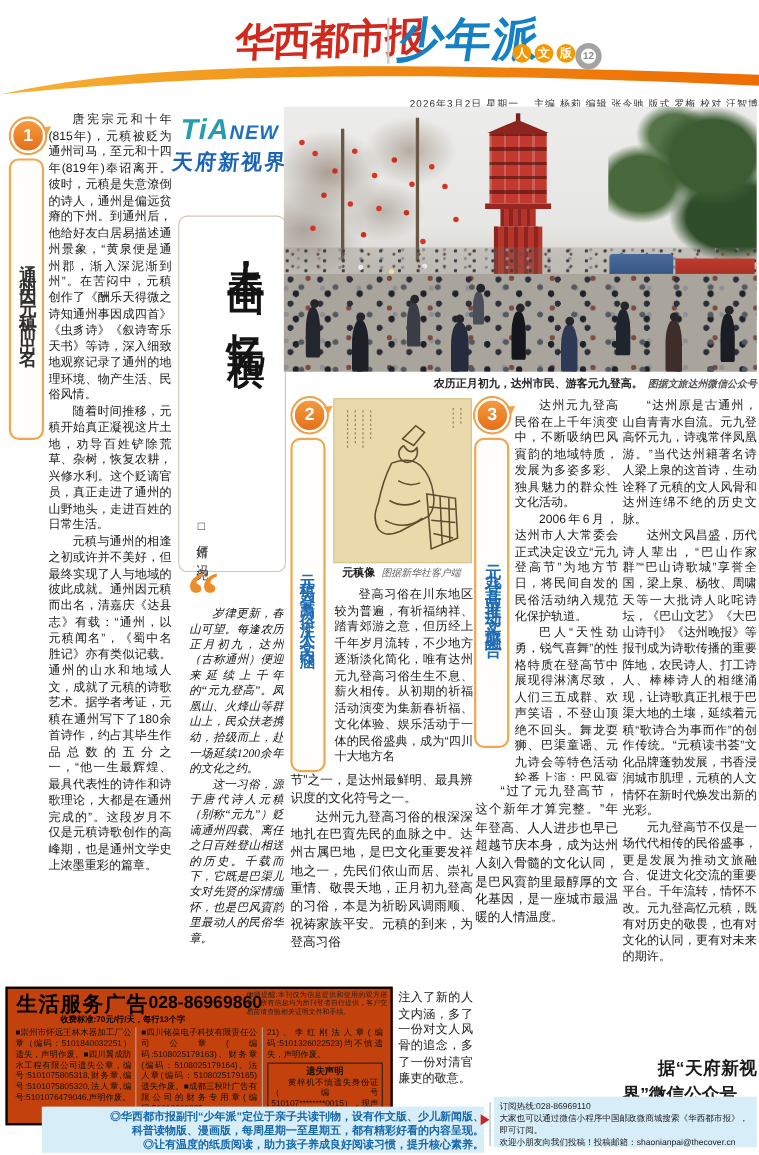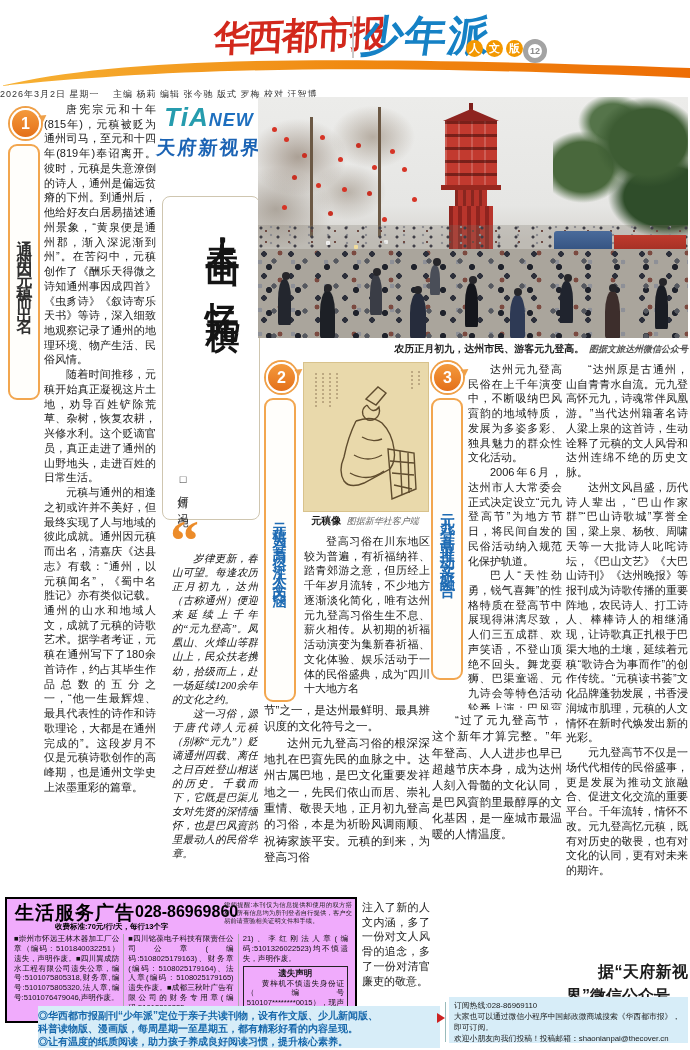--- a/index.html
+++ b/index.html
@@ -12,21 +12,21 @@
     font-size:36px;color:#d2281c;transform:skewX(-5deg) rotate(-2deg);letter-spacing:-2px;white-space:nowrap;}
   .mast-divider{left:352px;top:16px;width:2px;height:42px;background:#c9c9c9;}
   .supp-name{left:362px;top:8px;font-size:42px;font-weight:900;color:#1581c5;
     transform:skewX(-8deg);letter-spacing:1px;white-space:nowrap;}
   .badges{left:466px;top:40px;display:flex;gap:3px;}
   .badge{width:17px;height:17px;border-radius:50%;background:#f39800;color:#fff;
     font-size:11px;font-weight:bold;display:flex;align-items:center;justify-content:center;}
   .pagenum{left:523px;top:39px;width:14px;height:14px;border-radius:50%;border:5px solid #a3a3a3;
     color:#8a8a8a;font-size:9px;font-weight:bold;display:flex;align-items:center;justify-content:center;}
   .swoosh{left:0;top:52px;}
-  .dateline{left:0;right:0;top:88px;text-align:left;font-size:9px;color:#333;letter-spacing:1px;}
+  .dateline{left:0;right:0;top:88px;text-align:right;font-size:9px;color:#333;letter-spacing:1px;}
   .dateline .staff{margin-left:10px;}
 
   
   .circle-num{width:27px;height:27px;border-radius:50%;background:linear-gradient(#f49a3c,#e4701a);
     color:#fff;font-weight:bold;font-size:16px;display:flex;align-items:center;justify-content:center;
     border:2px solid #fff;box-shadow:0 0 0 2px #efa049;}
   .circle-num::after{content:"";position:absolute;right:-8px;top:3px;width:0;height:0;
     border-top:4px solid transparent;border-bottom:4px solid transparent;border-left:7px solid #efa049;
     transform:rotate(-35deg);}
   .tbox{border:2px solid #f2a64f;border-radius:9px;background:#fffefb;
@@ -129,35 +129,35 @@
   .portrait{left:303px;top:362px;width:124px;height:148px;background:#e9d9ab;border:1px solid #d8c28c;overflow:hidden;}
   .portrait-caption{left:293px;top:514px;width:144px;text-align:center;font-size:9px;}
   .portrait-caption .pc-bold{font-weight:bold;font-size:10px;}
   .portrait-caption .pc-credit{color:#666;font-style:italic;margin-left:3px;}
 
   
   .attr{font-weight:bold;font-size:16px;line-height:1.5;text-align:justify;}
   .attr p{margin:0;text-indent:2em;}
 
   
-  .ad-box{left:5px;top:897px;width:352px;height:126px;border:2.5px solid #000;background:#f0abfc;box-sizing:border-box;}
+  .ad-box{left:5px;top:897px;width:352px;height:126px;border:2.5px solid #000;background:#c2410c;box-sizing:border-box;}
   .ad-title{position:absolute;left:8px;top:1px;font-size:19px;font-weight:900;letter-spacing:1px;color:#000;}
   .ad-phone{position:absolute;left:128px;top:4px;font-size:16px;font-weight:800;color:#000;}
   .ad-fee{position:absolute;left:32px;top:23px;font-size:7.5px;font-weight:bold;color:#000;margin-left:16px;}
   .ad-disc{position:absolute;right:3px;top:2px;width:128px;font-size:6.3px;line-height:1.3;color:#222;text-align:justify;}
   .ad-cols{position:absolute;left:3px;right:3px;top:35px;bottom:2px;display:flex;}
   .ad-col{flex:1;padding:0 4px;font-size:7.6px;line-height:1.3;text-align:justify;color:#111;overflow:hidden;}
   .ad-col.mid{border-left:1px solid #aaa;border-right:1px solid #aaa;}
   .lost-box{border:1.5px solid #222;margin-top:2px;padding:1px 3px;}
   .lost-title{text-align:center;font-weight:bold;font-size:8.5px;}
   .lost-body{font-size:7.6px;line-height:1.3;text-align:justify;text-indent:2em;}
 
   
   .footer-notes{left:38px;top:1006px;width:402px;height:42px;background:#d7edf8;color:#1768ab;
-    font-weight:bold;font-size:10px;line-height:1.32;text-align:left;padding-top:3px;box-sizing:border-box;}
+    font-weight:bold;font-size:10px;line-height:1.32;text-align:right;padding-top:3px;box-sizing:border-box;}
   .red-arrow{left:437px;top:1013px;width:0;height:0;border-top:5px solid transparent;
     border-bottom:5px solid transparent;border-left:8px solid #cc2222;}
   .vsep{left:445px;top:1002px;width:1px;height:40px;background:#9bb;}
   .sub-box{left:449px;top:997px;width:239px;height:46px;background:#d7edf8;font-size:7.8px;
     line-height:1.42;color:#1a1a1a;padding:3px 5px;box-sizing:border-box;overflow:hidden;}
 </style>
 </head>
 <body>
 
 <div class="page">

